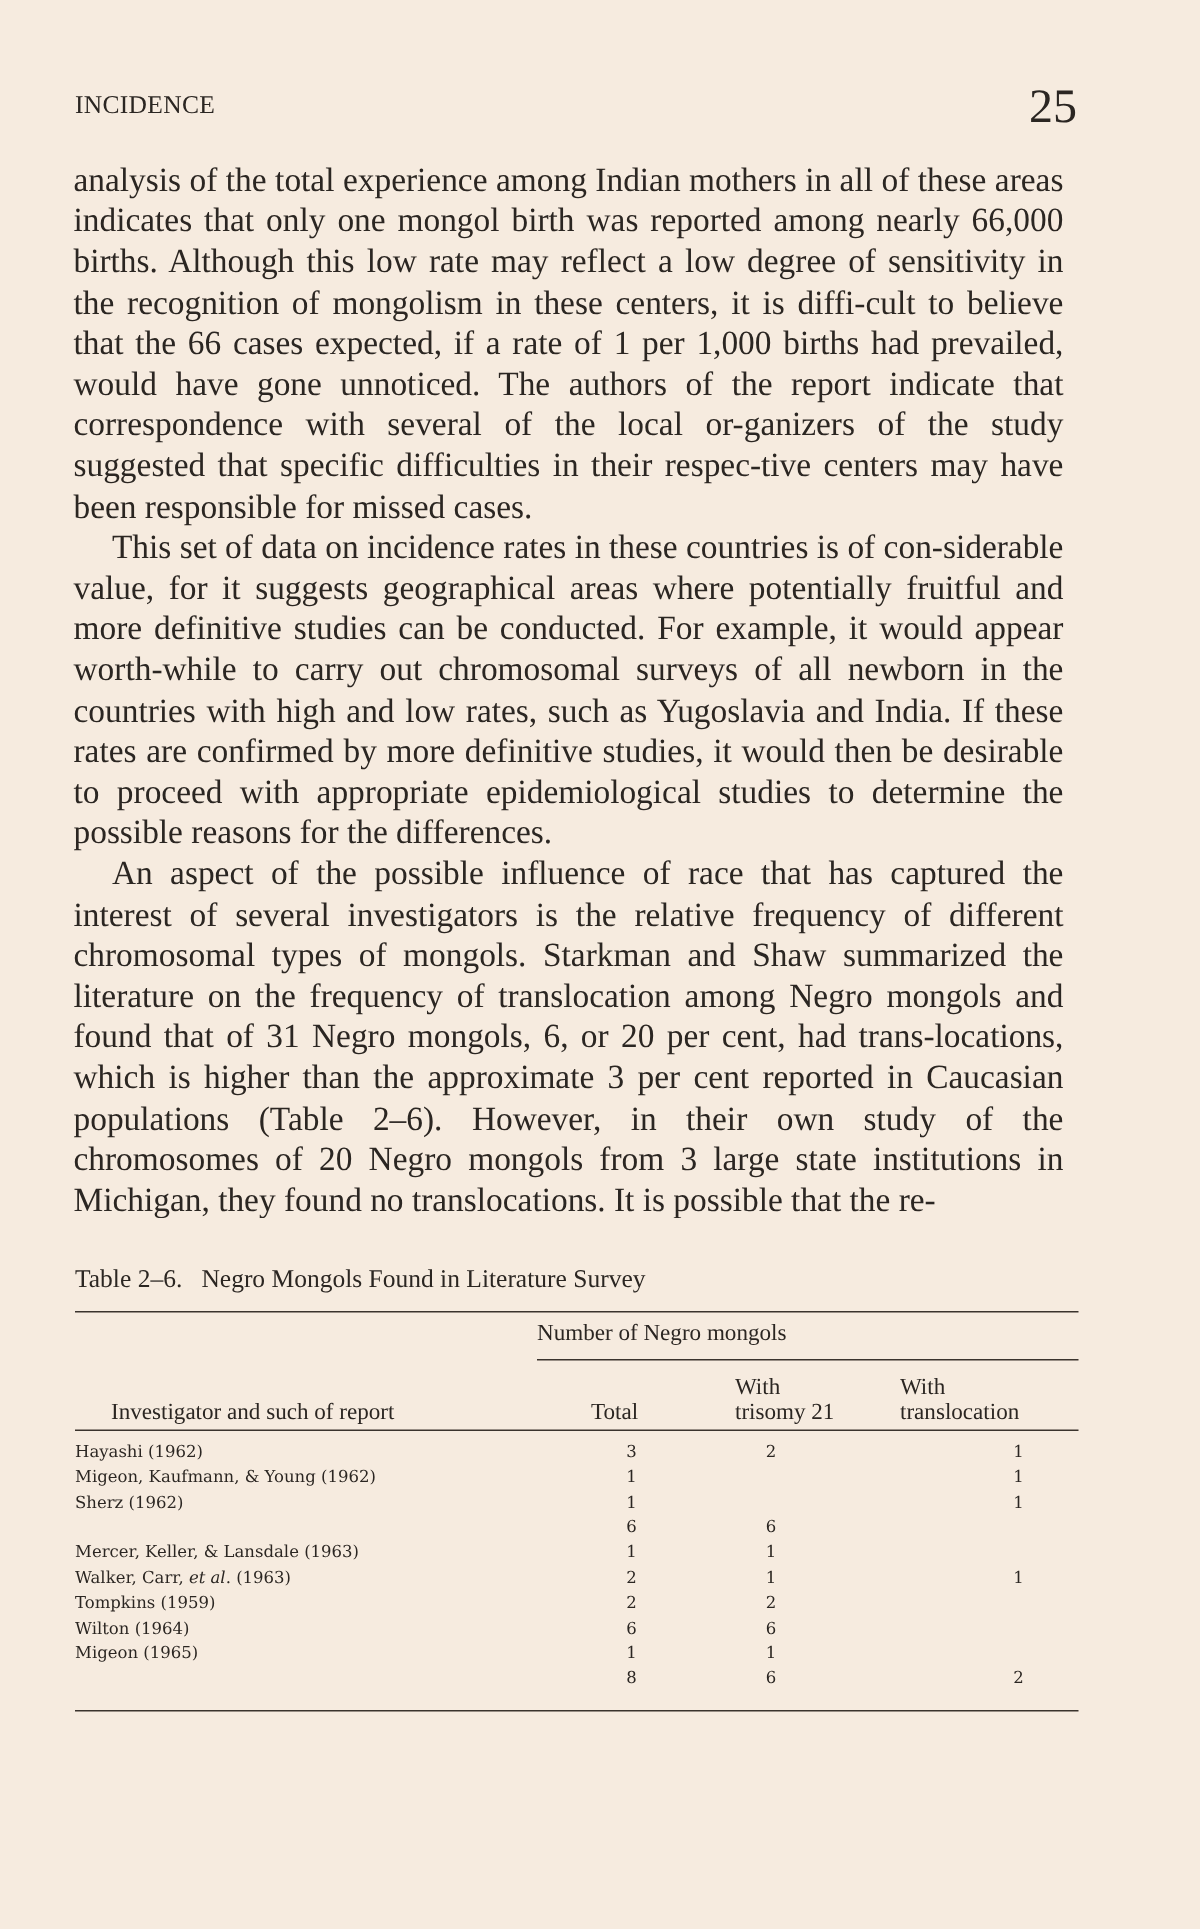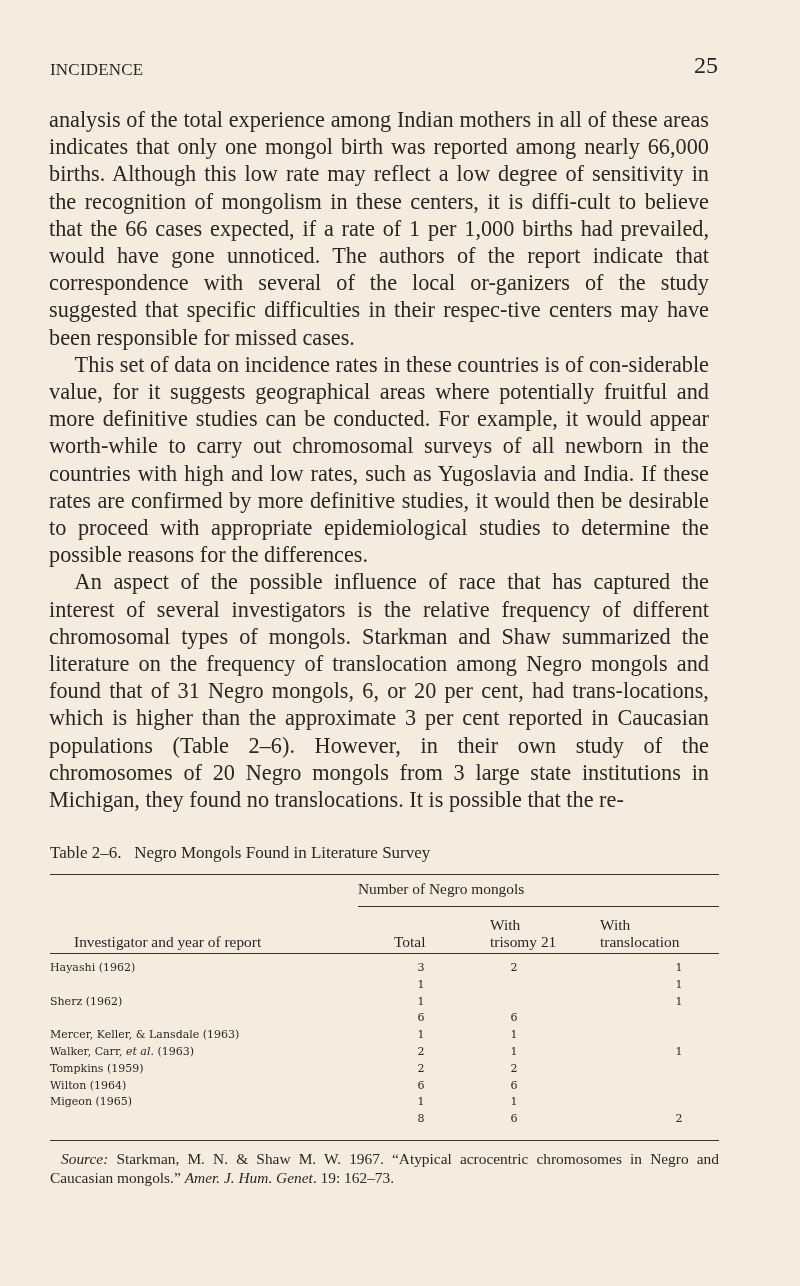--- a/index.html
+++ b/index.html
@@ -13,21 +13,21 @@
     .page { position: absolute; left: 0; top: 0; width: 800px; height: 1286px; }
 
     .running-head {
       position: absolute; left: 50px; top: 60px;
       font-family: "Liberation Serif", serif;
       font-size: 17px; letter-spacing: 0.2px;
     }
     .page-number {
       position: absolute; right: 82px; top: 52px;
       font-family: "Liberation Serif", serif;
-      font-size: 24px;
+      font-size: 32px;
     }
 
     .body-text {
       position: absolute; left: 49px; top: 106px; width: 670px;
       font-family: "Liberation Serif", serif;
       font-size: 22.6px; line-height: 27.2px;
       text-align: justify;
       transform: scaleX(0.985); transform-origin: left top;
     }
     .body-text p { margin: 0; }
@@ -90,41 +90,42 @@
     <p class="indent">This set of data on incidence rates in these countries is of con-siderable value, for it suggests geographical areas where potentially fruitful and more definitive studies can be conducted. For example, it would appear worth-while to carry out chromosomal surveys of all newborn in the countries with high and low rates, such as Yugoslavia and India. If these rates are confirmed by more definitive studies, it would then be desirable to proceed with appropriate epidemiological studies to determine the possible reasons for the differences.</p>
     <p class="indent">An aspect of the possible influence of race that has captured the interest of several investigators is the relative frequency of different chromosomal types of mongols. Starkman and Shaw summarized the literature on the frequency of translocation among Negro mongols and found that of 31 Negro mongols, 6, or 20 per cent, had trans-locations, which is higher than the approximate 3 per cent reported in Caucasian populations (Table 2–6). However, in their own study of the chromosomes of 20 Negro mongols from 3 large state institutions in Michigan, they found no translocations. It is possible that the re-</p>
   </div>
 
   <div class="table-caption">Table 2–6.   Negro Mongols Found in Literature Survey</div>
 
   <div class="rule top"></div>
   <div class="th span-head">Number of Negro mongols</div>
   <div class="rule span"></div>
 
-  <div class="th investigator">Investigator and year of report</div>
+  <div class="th investigator">Investigator and such of report</div>
   <div class="th total">Total</div>
   <div class="th trisomy">
     <div>With</div>
     <div>trisomy 21</div>
   </div>
   <div class="th translocation">
     <div>With</div>
     <div>translocation</div>
   </div>
 
   <div class="rule head"></div>
 
   <div class="rows">
     <div class="row">
       <span class="cell investigator"><span>Hayashi (1962)</span></span>
       <span class="cell total">3</span>
       <span class="cell trisomy">2</span>
       <span class="cell translocation">1</span>
     </div>
     <div class="row">
+      <span class="cell investigator"><span>Migeon, Kaufmann, &amp; Young (1962)</span></span>
       <span class="cell total">1</span>
       <span class="cell trisomy"></span>
       <span class="cell translocation">1</span>
     </div>
     <div class="row">
       <span class="cell investigator"><span>Sherz (1962)</span></span>
       <span class="cell total">1</span>
       <span class="cell trisomy"></span>
       <span class="cell translocation">1</span>
     </div>
@@ -165,15 +166,14 @@
     </div>
     <div class="row">
       <span class="cell total">8</span>
       <span class="cell trisomy">6</span>
       <span class="cell translocation">2</span>
     </div>
   </div>
 
   <div class="rule bottom"></div>
 
-  <div class="source"><em>Source:</em><span> Starkman, M. N. &amp; Shaw M. W. 1967. “Atypical acrocentric chromosomes in Negro and Caucasian mongols.” </span><em>Amer. J. Hum. Genet</em><span>. 19: 162–73.</span></div>
 
 </div>
 
 </body></html>

